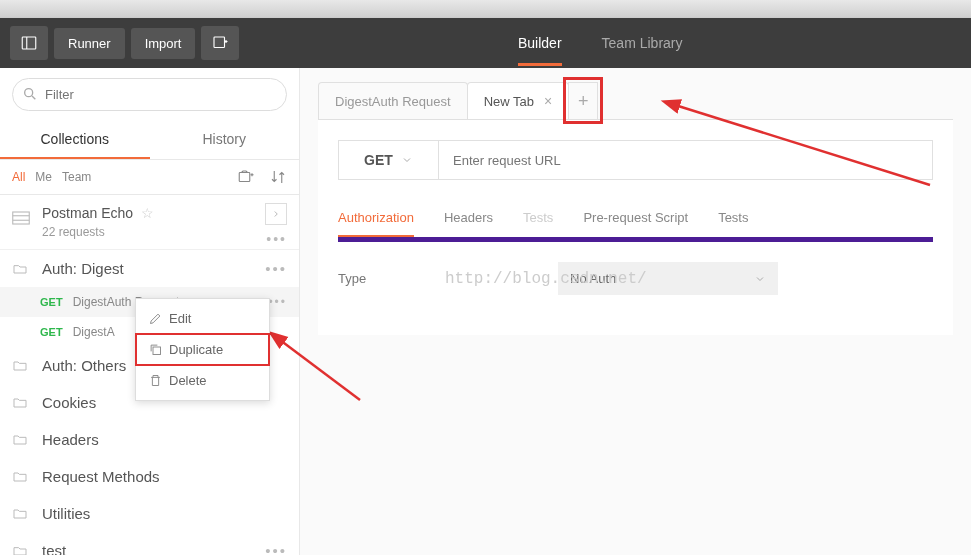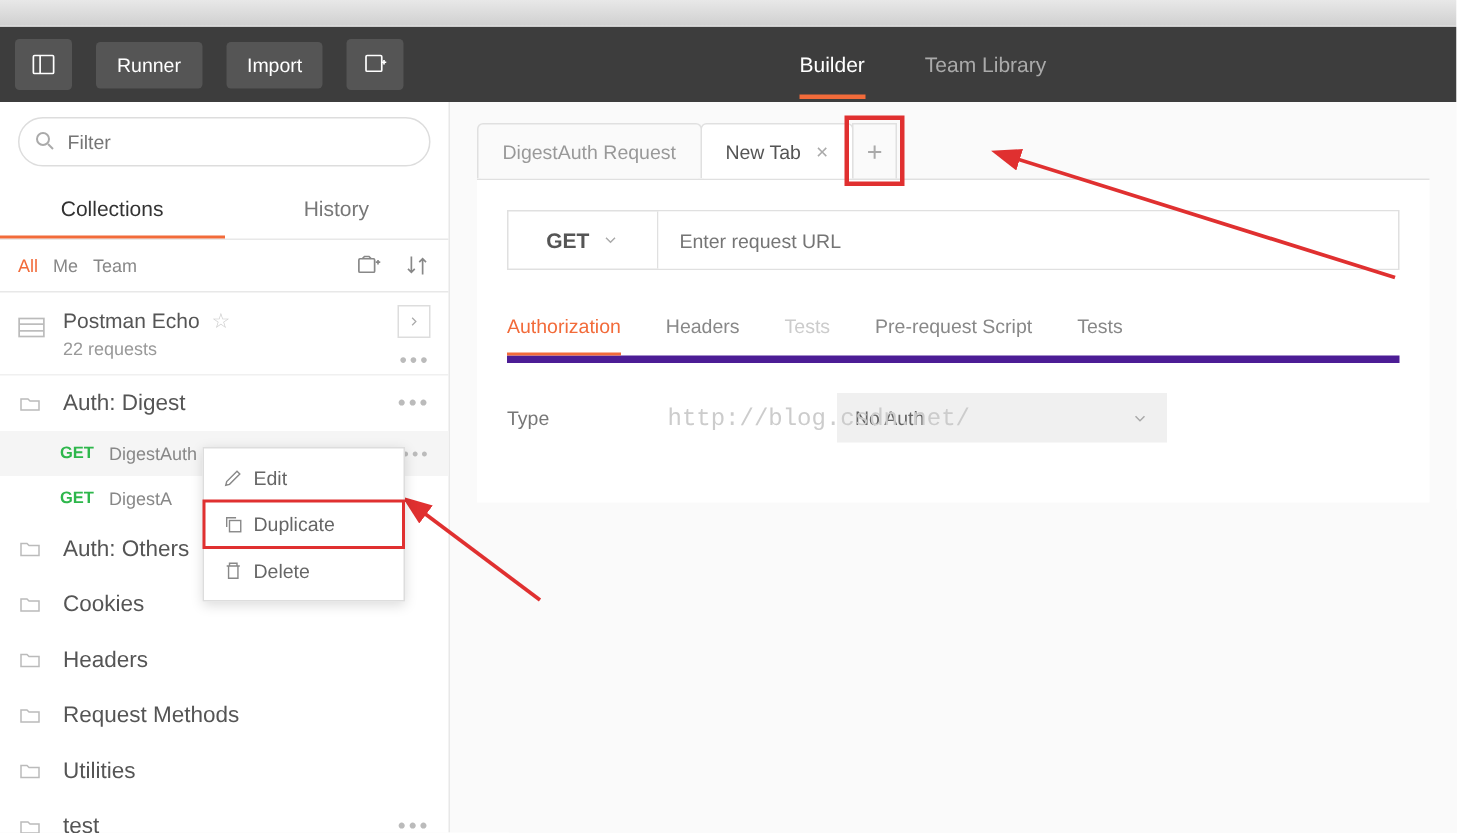--- a/index.html
+++ b/index.html
@@ -1,21 +1,21 @@
 <!DOCTYPE html>
 <html><head>
   <meta charset="utf-8">
   <style>
     * { margin: 0; padding: 0; box-sizing: border-box; font-family: Arial, sans-serif; }
     body { width: 971px; height: 555px; background: #fff; overflow: hidden; position: relative; }
     
     .browser-top { height: 18px; background: linear-gradient(#e8e8e8, #d0d0d0); border-bottom: 1px solid #ccc; }
     
     .header { background: #3d3d3d; height: 50px; display: flex; align-items: center; padding: 0 10px; }
-    .header-left { display: flex; gap: 16px; align-items: center; }
+    .header-left { display: flex; gap: 6px; align-items: center; }
     .hbtn { background: #555; color: #fff; padding: 8px 14px; font-size: 13px; border-radius: 3px; cursor: pointer; }
     .hicon { width: 38px; height: 34px; background: #555; border-radius: 3px; display: flex; align-items: center; justify-content: center; }
     .hicon svg { width: 18px; height: 18px; fill: none; stroke: #fff; stroke-width: 1.5; }
     .header-tabs { flex: 1; display: flex; justify-content: center; gap: 40px; }
     .htab { color: #aaa; font-size: 14px; padding: 15px 0; cursor: pointer; position: relative; }
     .htab.active { color: #fff; }
     .htab.active::after { content: ''; position: absolute; bottom: 0; left: 0; right: 0; height: 3px; background: #f26b3a; }
     
     .main { display: flex; height: calc(100% - 68px); }
     

